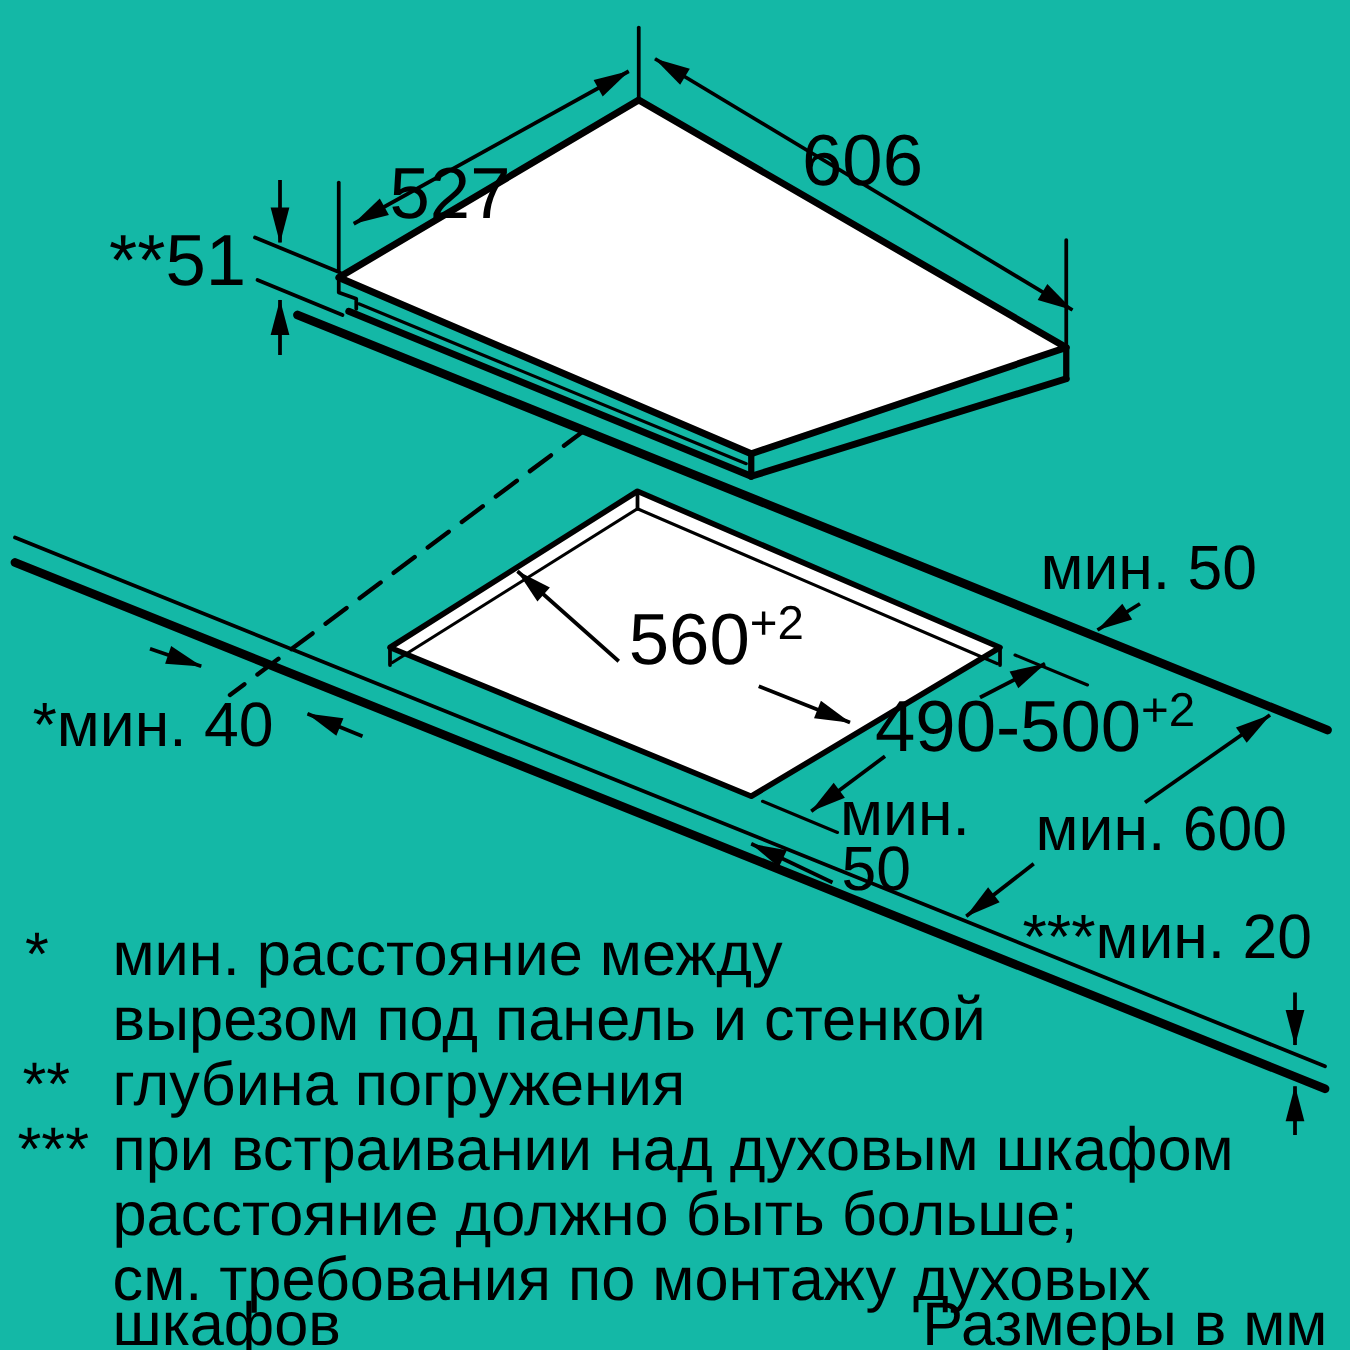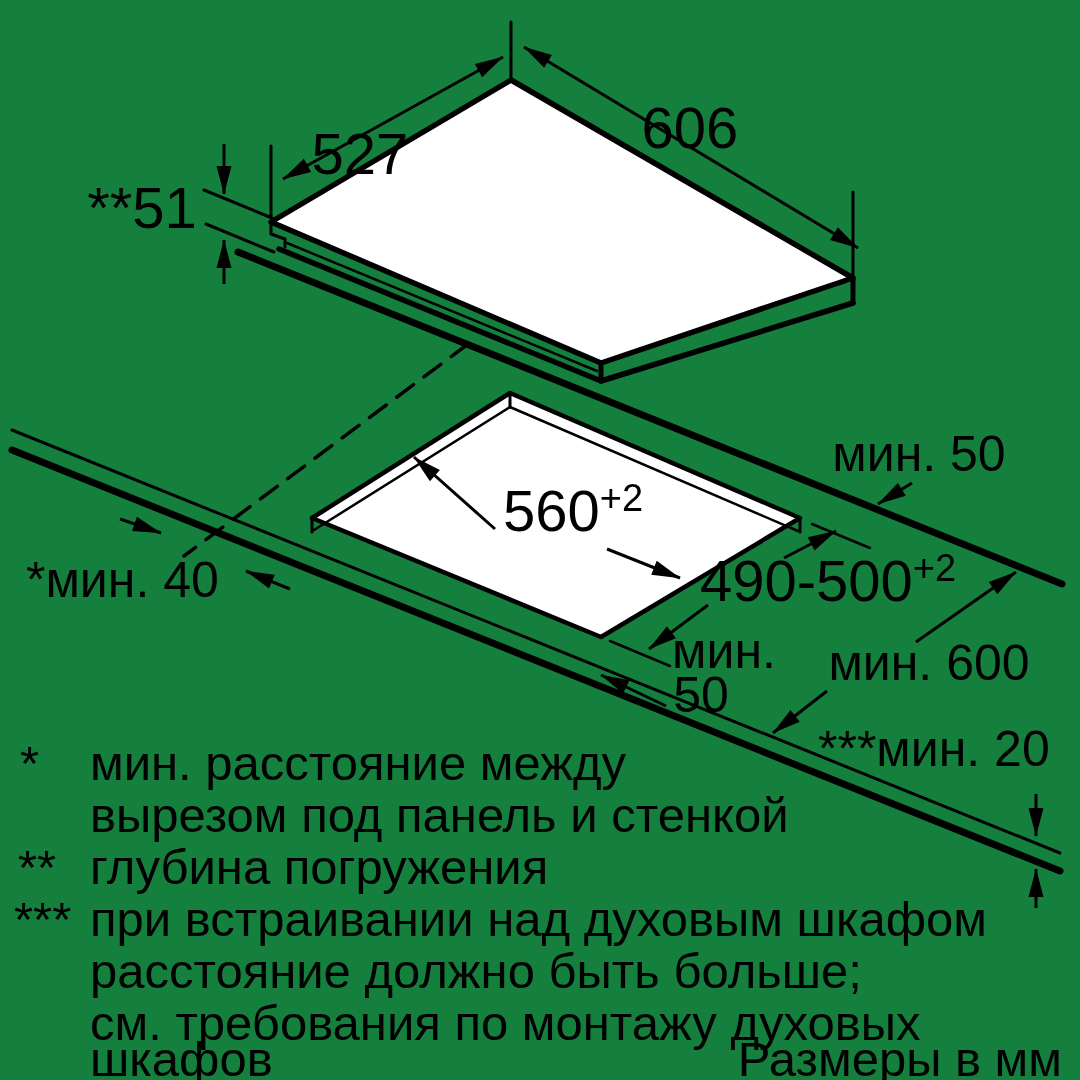--- a/index.html
+++ b/index.html
@@ -1,16 +1,16 @@
 <!DOCTYPE html>
 <html><head>
 <meta charset="utf-8">
 <style>
   html,body{margin:0;padding:0;background:#ffffff;}
-  .stage{position:relative;width:1080px;height:1080px;background:#15803d;overflow:hidden;text-align:right;}
+  .stage{position:relative;width:1080px;height:1080px;background:#14b8a6;overflow:hidden;text-align:right;}
   svg{font-family:"Liberation Sans", sans-serif;}
   .geo{stroke:#000;fill:none;stroke-linecap:round;stroke-linejoin:round;}
   .face{fill:#ffffff;stroke:#000;stroke-linejoin:round;}
   .dim{stroke:#000;fill:none;}
   text{fill:#000;}
   .num{font-size:58px;}
   .sup{font-size:38px;}
   .lbl{font-size:50px;}
   .fn{font-size:49px;}
 </style>

